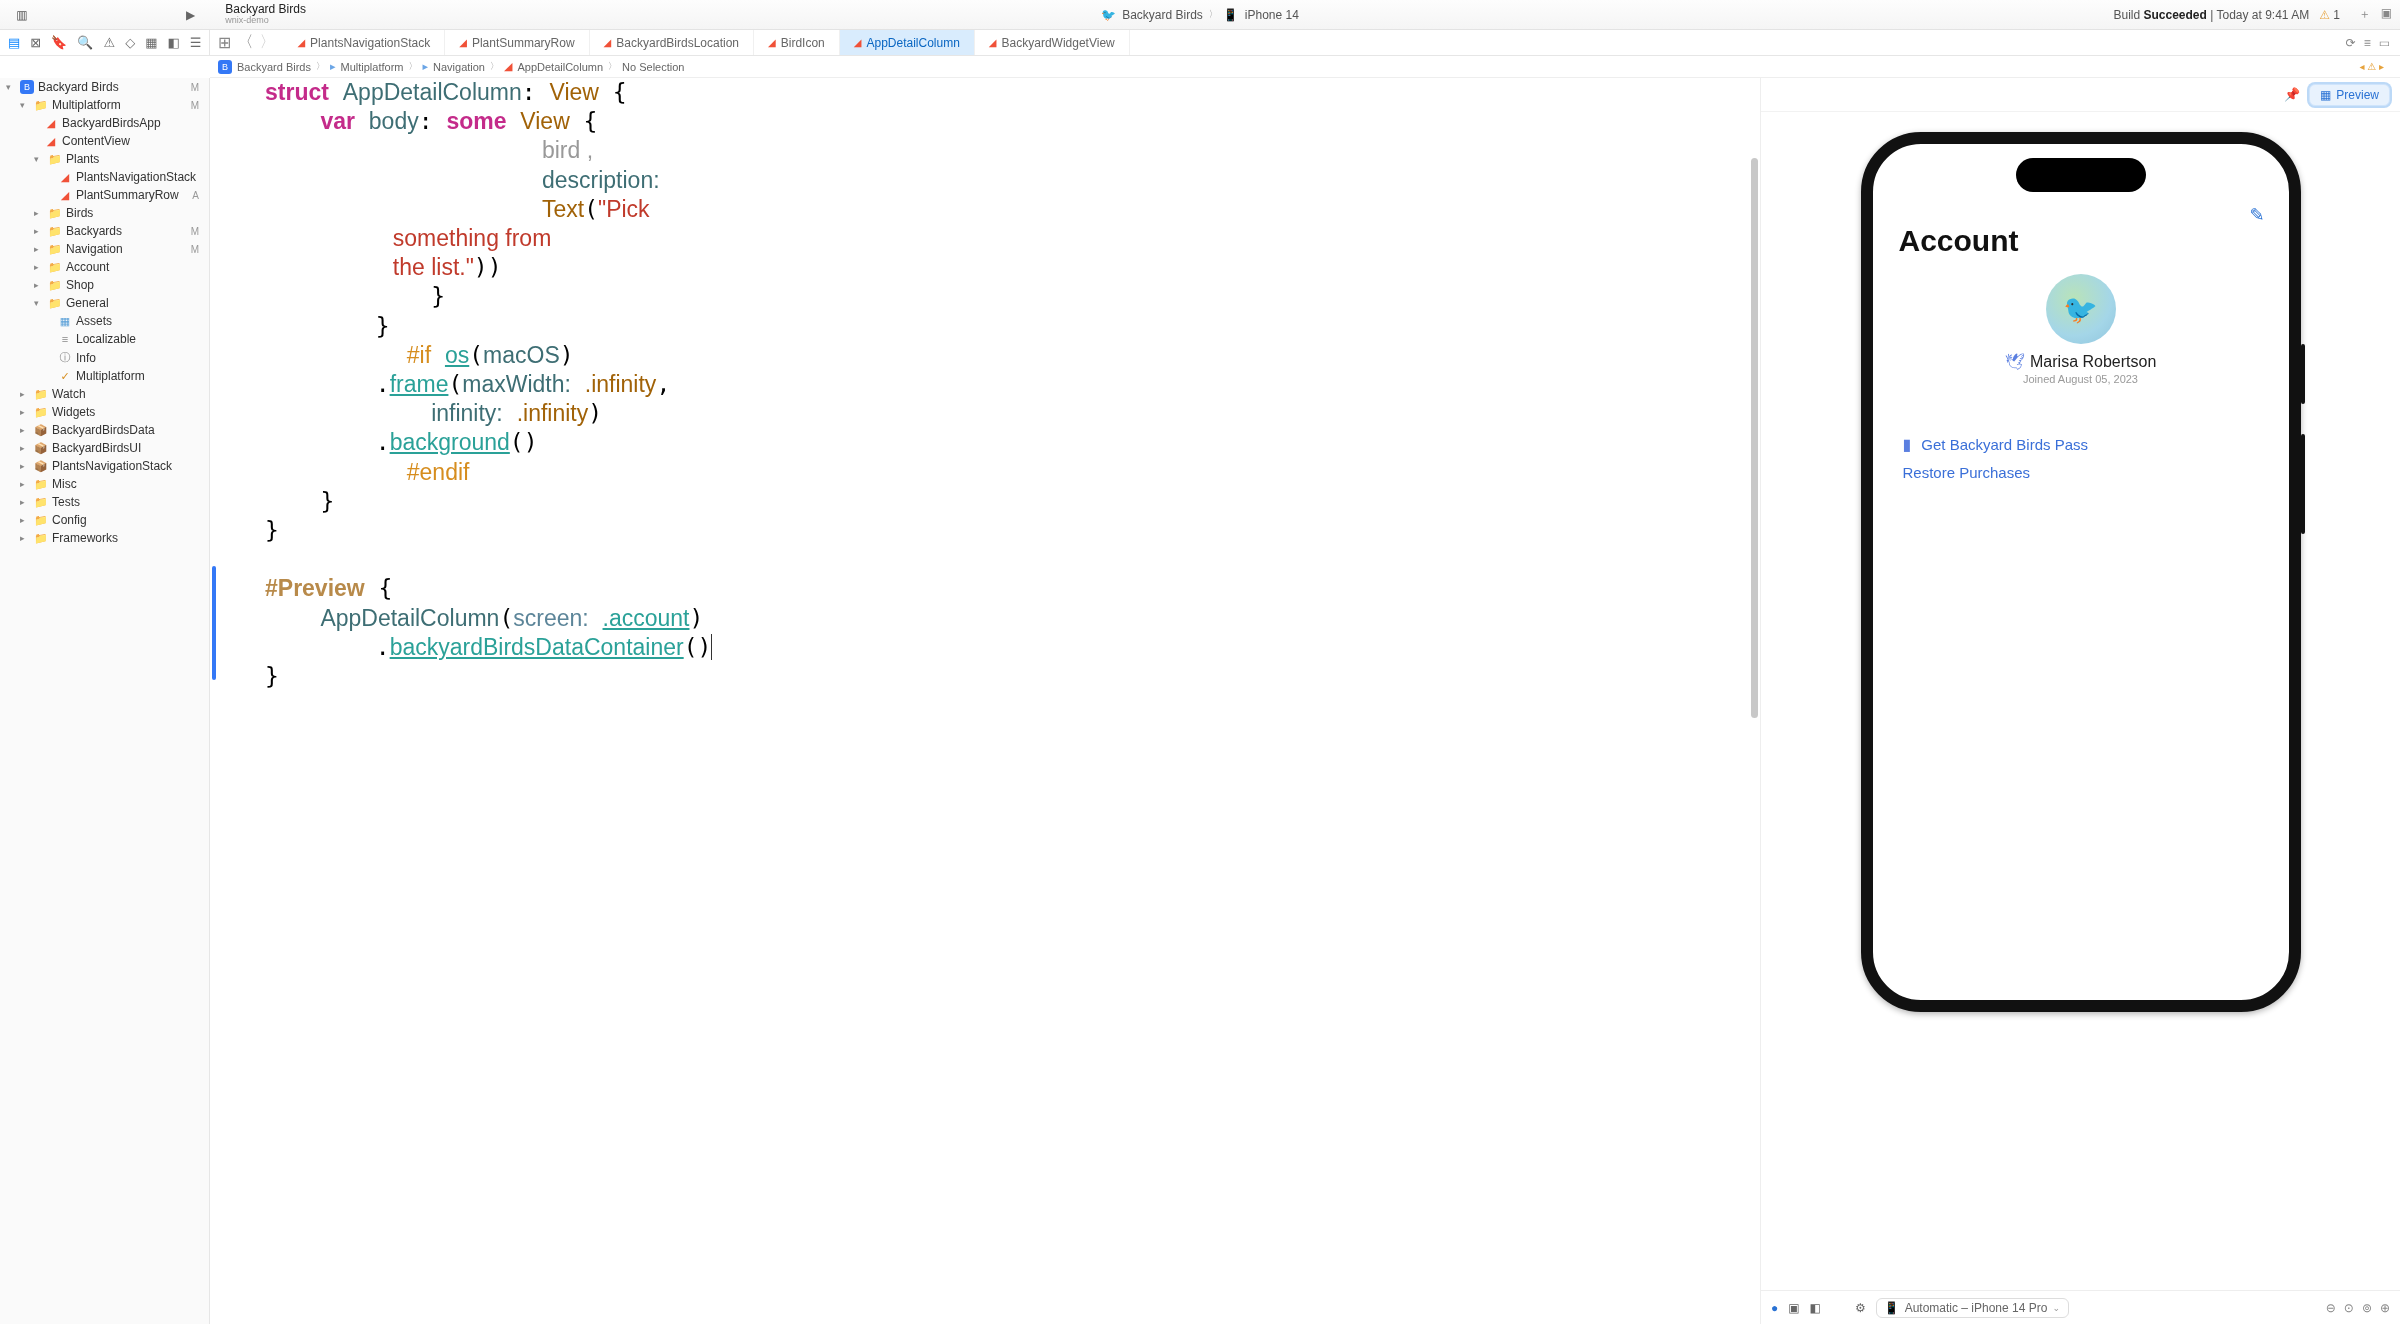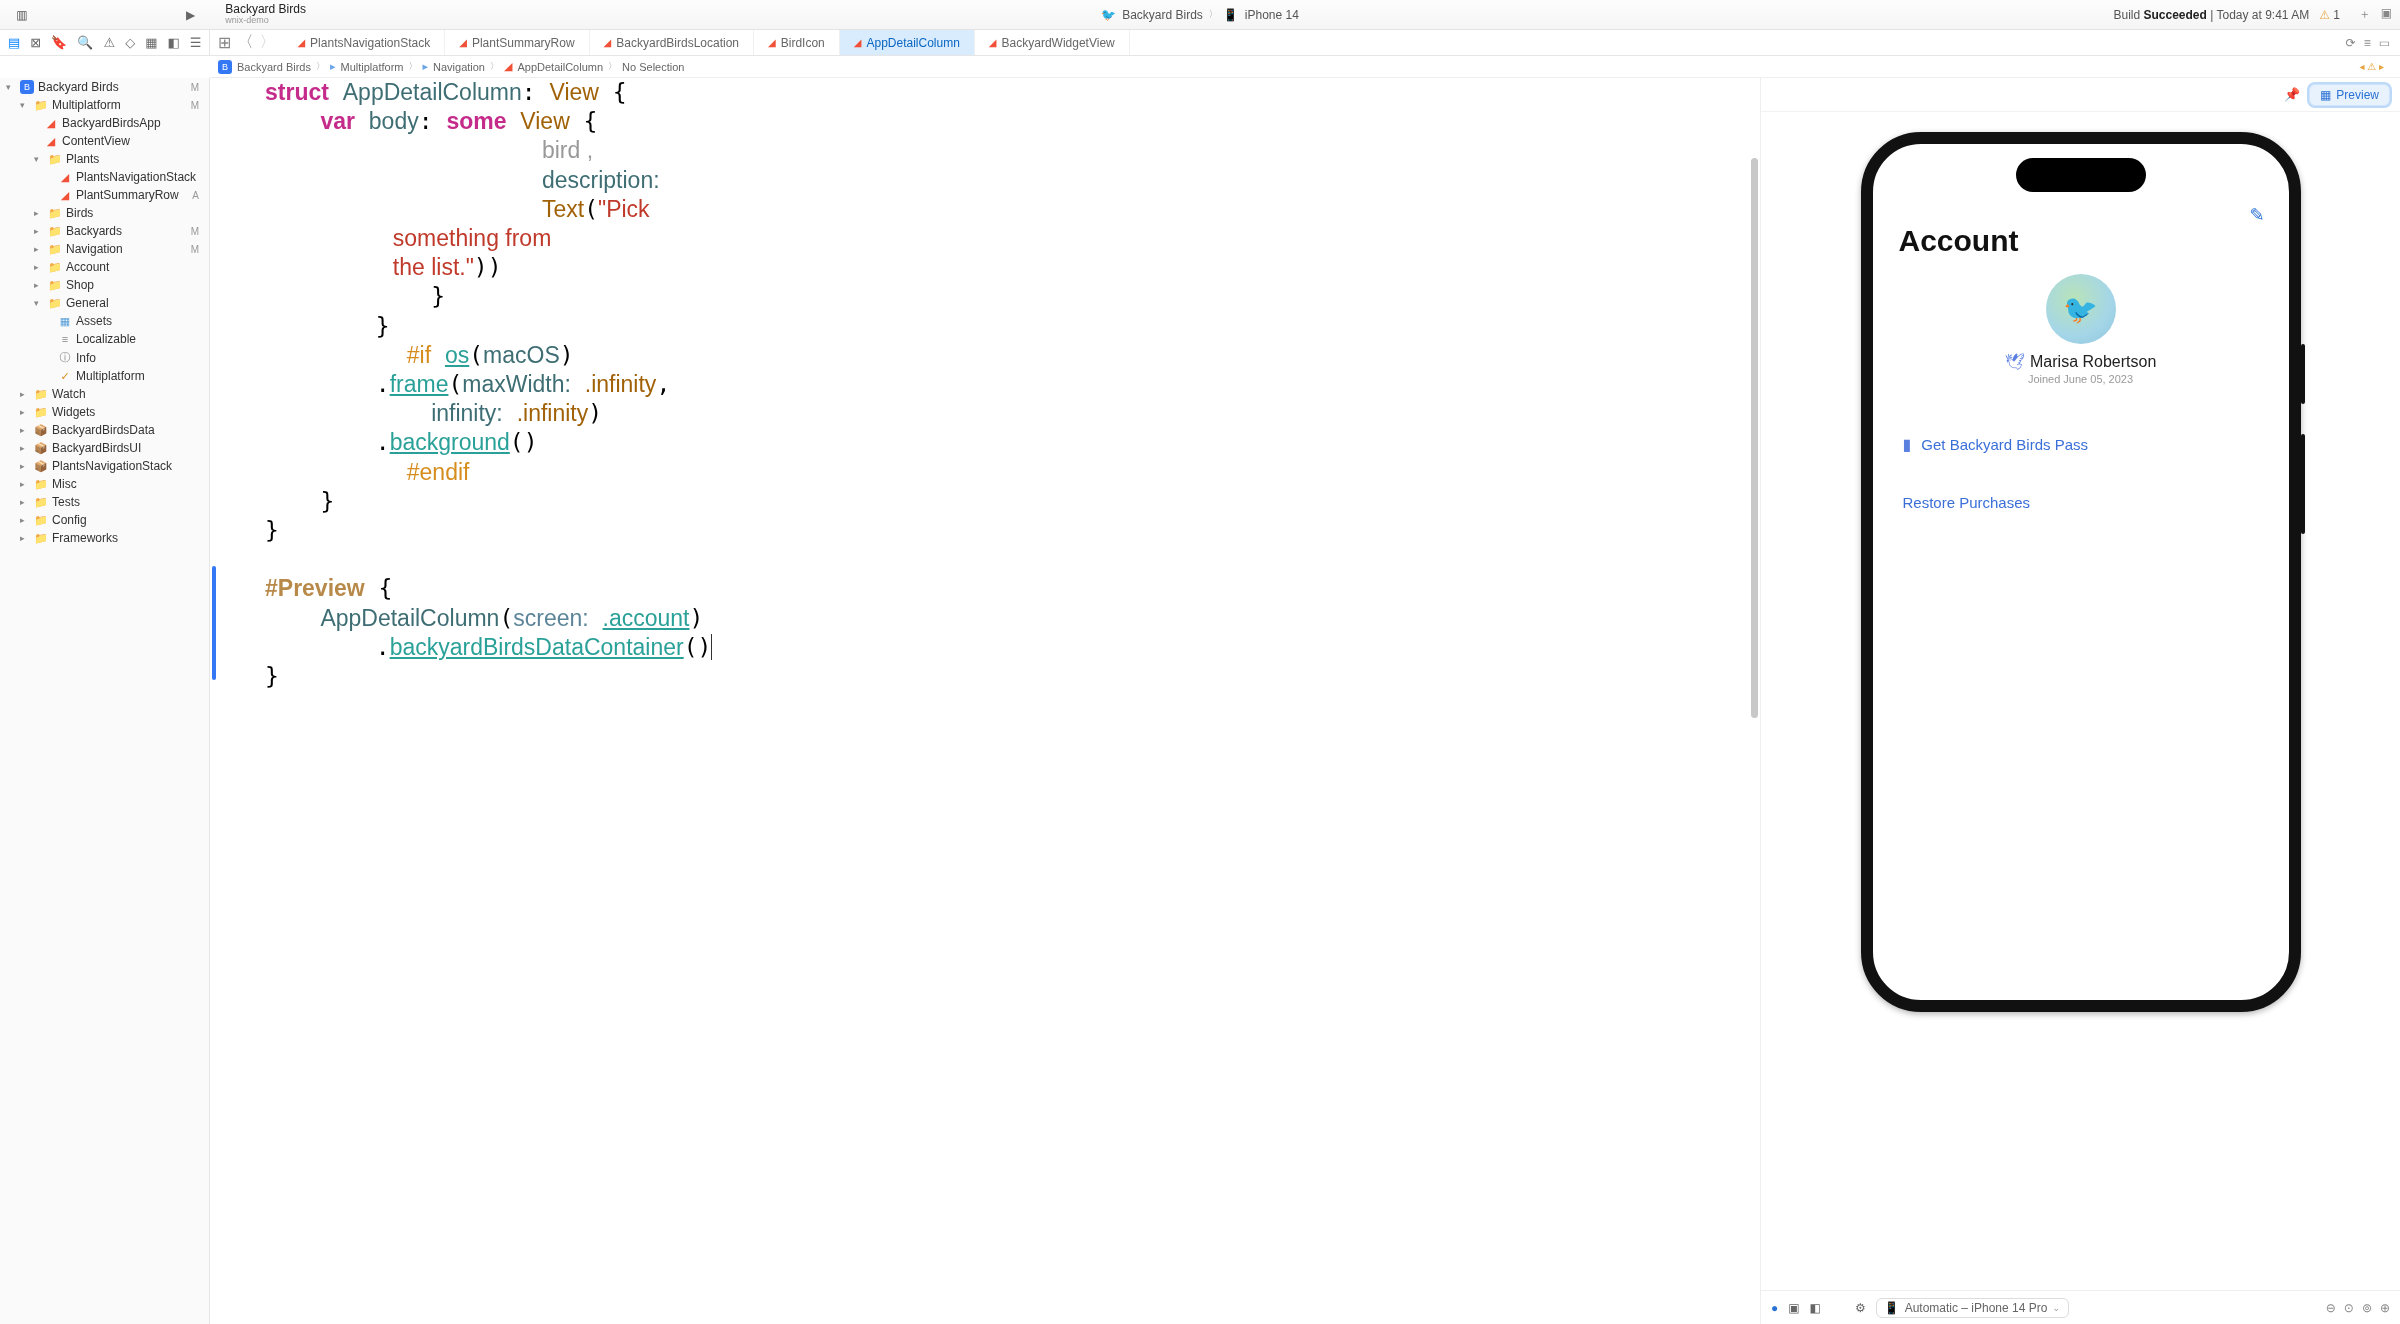--- a/index.html
+++ b/index.html
@@ -78,21 +78,21 @@
 .phone .btn-side2 { position:absolute; right:-16px; top:290px; width:4px; height:100px; background:#111; border-radius:2px; }
 .phone .edit-ic { position:absolute; top:60px; right:24px; color:#2a72d4; font-size:18px; }
 .phone .content { padding:80px 26px 0; }
 .phone .h1 { font-size:30px; font-weight:700; color:#111; }
 .phone .avatar-box { display:flex; flex-direction:column; align-items:center; margin-top:16px; }
 .phone .avatar { width:70px; height:70px; border-radius:50%; background:radial-gradient(circle at 40% 35%, #b9e3b9 0%, #a4d6e8 60%, #8fc4dd 100%); display:flex; align-items:center; justify-content:center; font-size:28px; }
 .phone .uname { margin-top:8px; font-size:16px; color:#222; display:flex; align-items:center; gap:5px; }
 .phone .joined { font-size:11px; color:#999; margin-top:2px; }
 .phone .row { display:flex; align-items:center; gap:10px; margin-top:40px; padding:10px 4px; font-size:15px; color:#3a6fd8; }
 .phone .row .ic { color:#5b7fe0; font-size:16px; }
-.phone .link { margin-top:30px; color:#3a6fd8; font-size:15px; padding:0 4px; }
+.phone .link { color:#3a6fd8; font-size:15px; padding:0 4px; }
 
 
 .preview-bottom { height:34px; border-top:1px solid #eee; display:flex; align-items:center; padding:0 10px; gap:10px; font-size:12px; color:#666; }
 .preview-bottom .pill { border:1px solid #ddd; border-radius:6px; padding:2px 8px; display:flex; align-items:center; gap:5px; }
 .preview-bottom .spacer { flex:1; }
 .preview-bottom .zoom { display:flex; gap:8px; color:#888; }
 
 .chev { font-size:9px; color:#999; }
 </style>
 </head>
@@ -368,21 +368,21 @@
             <div class="content">
               <div class="h1">Account</div>
               <div class="avatar-box">
                 <div class="avatar">
                     <span>🐦</span>
                   </div>
                 <div class="uname">
                   <span style="color:#5b7fe0;">🕊</span>
                   <span>Marisa Robertson</span>
                 </div>
-                <div class="joined">Joined June 05, 2023</div>
+                <div class="joined">Joined August 05, 2023</div>
               </div>
               <div class="row">
                 <span class="ic">▮</span>
                 <span>Get Backyard Birds Pass</span>
               </div>
               <div class="link">Restore Purchases</div>
             </div>
           </div>
         </div>
         <div class="preview-bottom">

